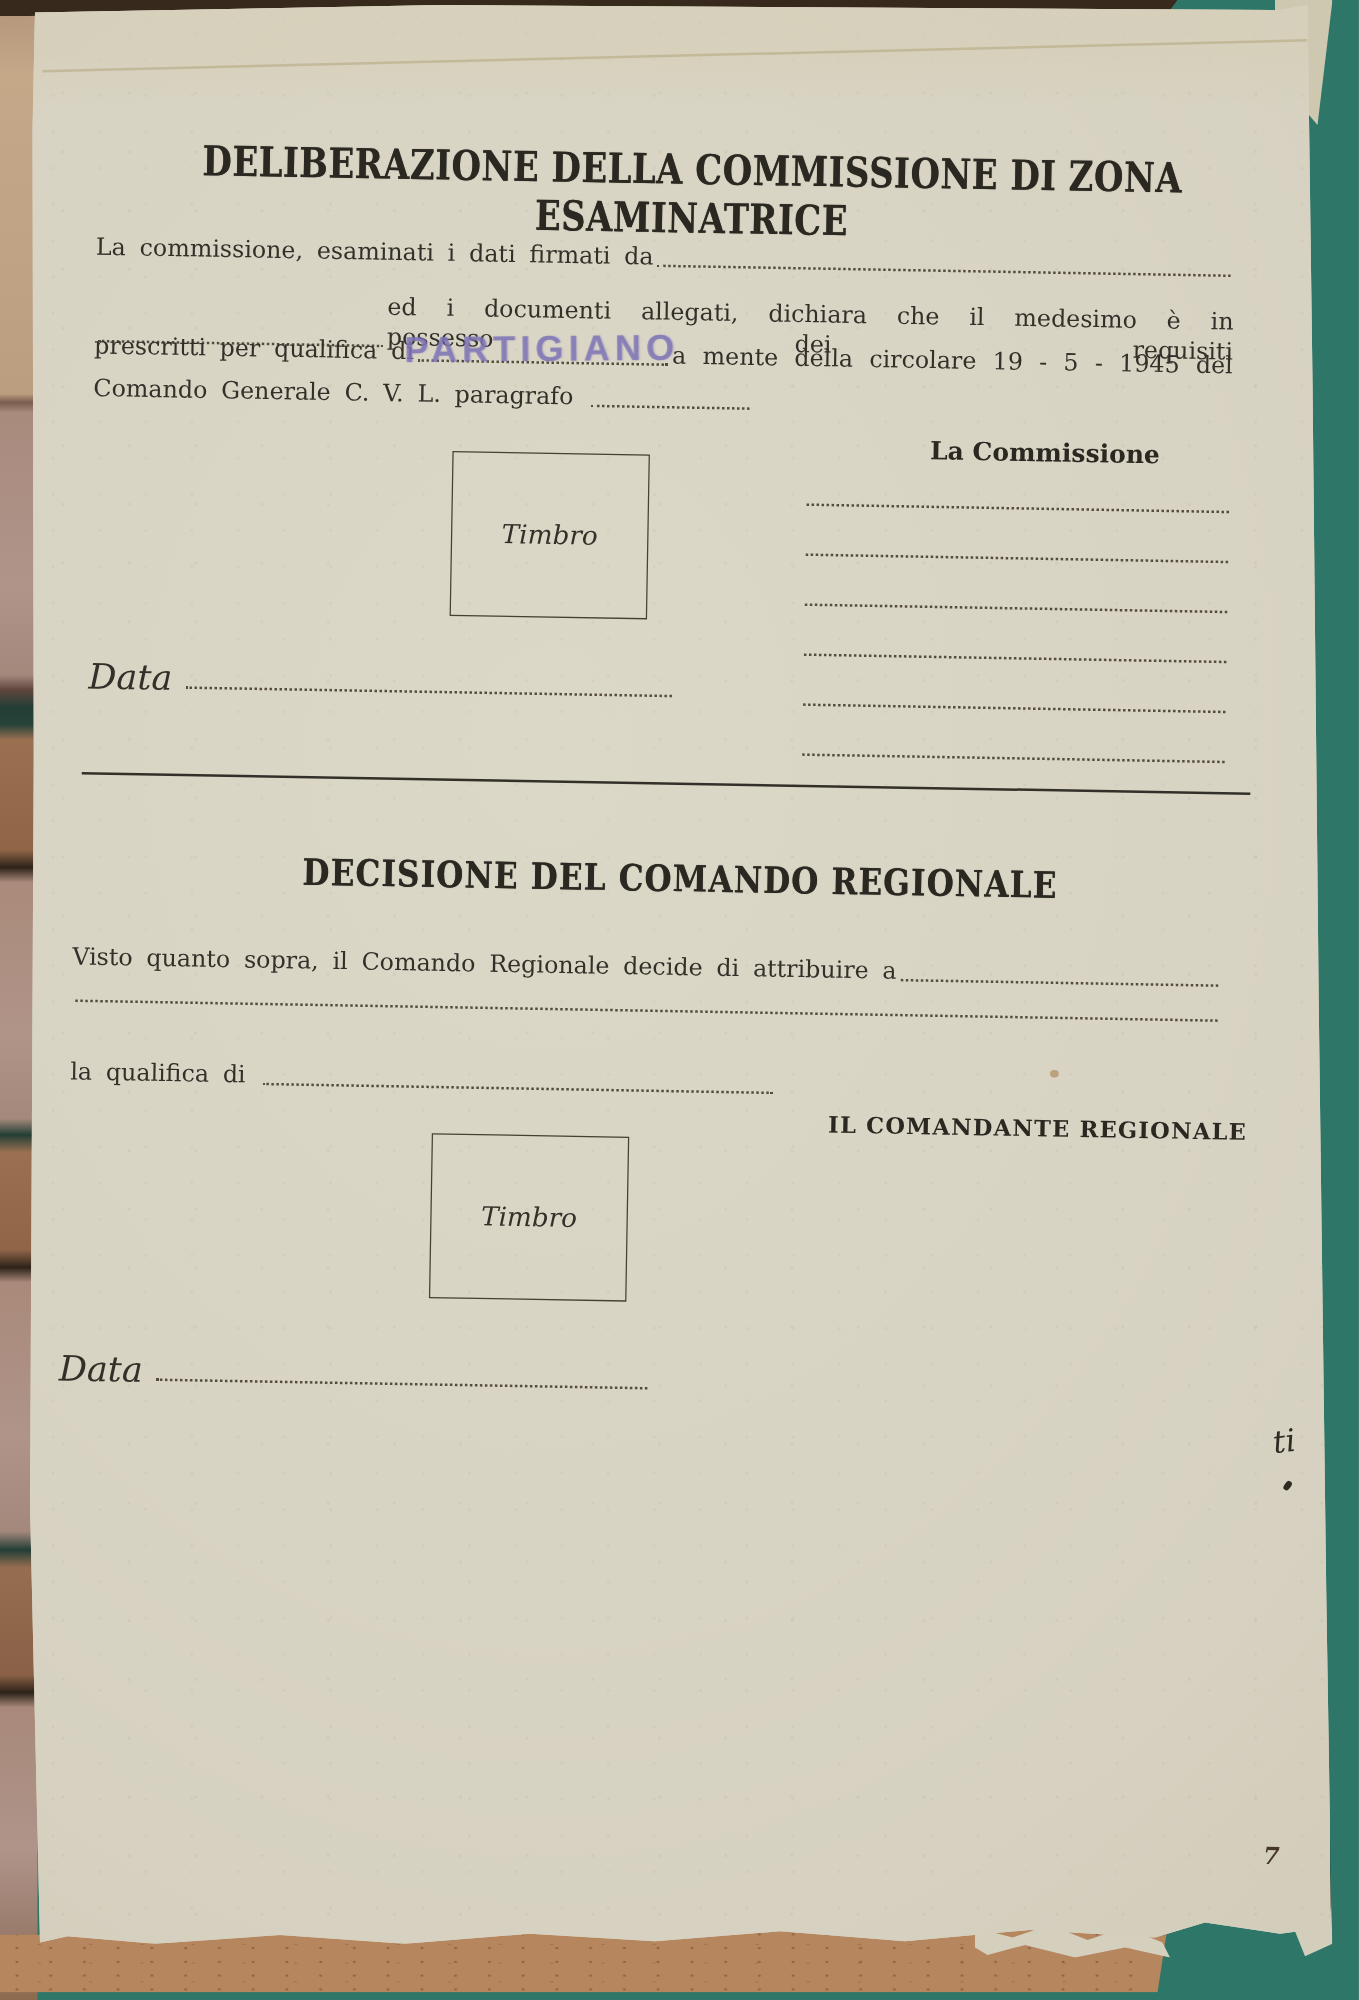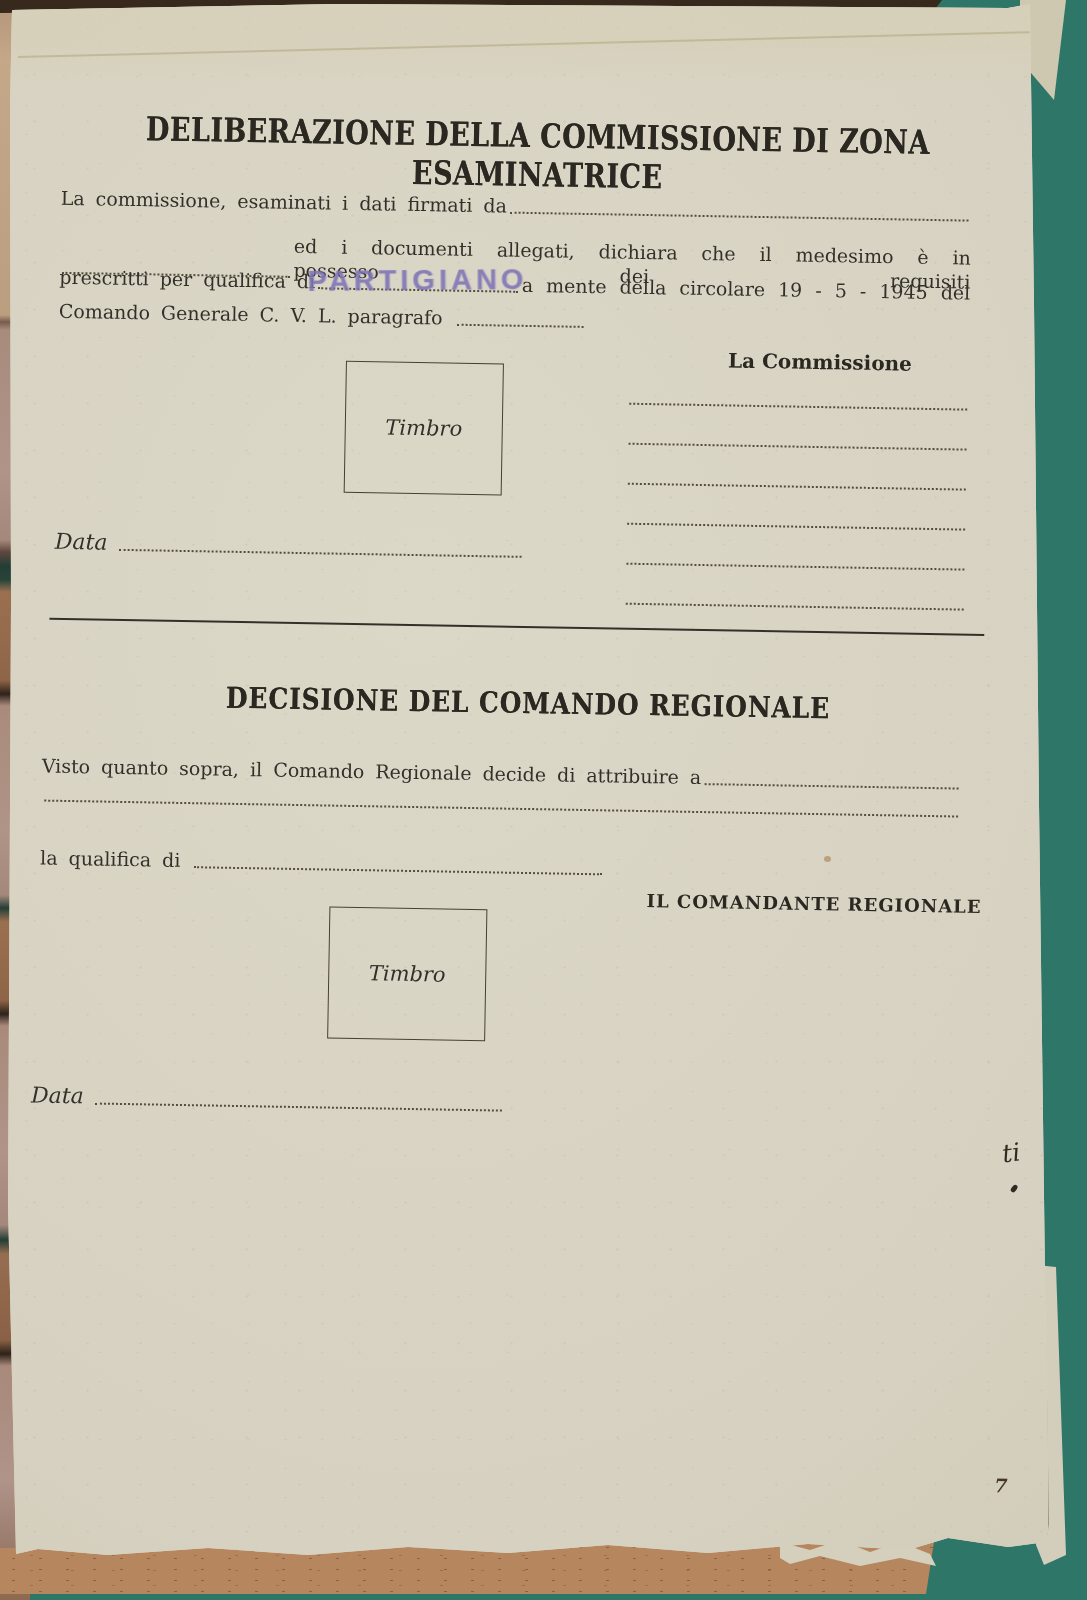--- a/index.html
+++ b/index.html
@@ -36,21 +36,21 @@
     clip-path:polygon(0 4px,30px 12px,60px 2px,90px 14px,120px 4px,150px 16px,156px 28px,
                       120px 20px,80px 28px,40px 18px,10px 26px,0 20px);}
 
   
   .sheet-top-right{position:absolute;left:1020px;top:0;width:46px;height:100px;background:#cfc8b1;
     clip-path:polygon(0 0,46px 0,34px 100px,0 60px);}
   .sheet-bottom-right{position:absolute;left:1036px;top:1265px;width:30px;height:300px;background:#d3cdbc;
     clip-path:polygon(0 0,20px 2px,30px 290px,8px 300px,0 280px);}
 
   
-  .paper{position:absolute;left:8px;top:4px;width:1040px;height:1560px;
+  .paper{position:absolute;left:24px;top:4px;width:1040px;height:1560px;
     background-color:#d8d3c2;
     background-image:
       linear-gradient(180deg,rgba(214,206,182,.55) 0 40px,rgba(214,206,182,0) 80px),
       radial-gradient(rgba(120,100,60,.07) 1px,transparent 1.4px),
       radial-gradient(rgba(90,70,40,.06) 1px,transparent 1.6px),
       radial-gradient(120% 100% at 40% 38%,#dcd8c8 0%,#d6d1c0 62%,#cec8b4 100%);
     background-size:auto,37px 29px,53px 47px,auto;
     box-shadow:5px 4px 9px rgba(25,28,24,.38);
     clip-path:polygon(4px 6px,330px 0,1000px 4px,1022px 0,
       1026px 300px,1031px 800px,1037px 1270px,1041px 1520px,1038px 1538px,
@@ -74,21 +74,21 @@
   .h-title{width:100%;text-align:center;font-weight:bold;color:#2b2822;
     text-shadow:0 0 .6px rgba(43,40,34,.8);}
   .t1{font-size:33px;transform:scaleX(.82);transform-origin:center;letter-spacing:.5px;}
   .t2{font-size:29px;transform:scaleX(.86);transform-origin:center;letter-spacing:1px;}
   .small-caps-head{font-weight:bold;font-size:20px;color:#2b2822;}
   .cmd-head{font-weight:bold;font-size:18px;letter-spacing:1px;color:#2b2822;}
   .sig-line{position:absolute;width:338px;border-bottom:2px dotted #554c3e;height:0;}
   .timbro-box{position:absolute;width:156px;height:130px;border:1.6px solid #454034;
     display:flex;align-items:center;justify-content:center;background:transparent;}
   .timbro-label{font-style:italic;font-size:21px;color:#33302a;}
-  .data-label{font-style:italic;font-size:22px;margin-right:8px;}
+  .data-label{font-style:italic;font-size:28px;margin-right:8px;}
   .divider{position:absolute;height:0;border-top:2.6px solid #33302a;}
   .stamp{position:absolute;left:292px;top:262px;transform:rotate(-1.5deg);
     font-family:"Liberation Sans","DejaVu Sans",sans-serif;font-weight:bold;
     font-size:29px;letter-spacing:4px;color:rgba(126,116,182,.82);
     text-shadow:1px 0 1px rgba(126,116,182,.35);filter:blur(.3px);}
   .mark-ti{position:absolute;left:1002px;top:1126px;font-style:italic;font-size:25px;
     color:#2f2a22;transform:rotate(-8deg);}
   .mark-dot{position:absolute;left:1012px;top:1172px;width:5px;height:8px;border-radius:40%;
     background:#2f2a22;transform:rotate(35deg);}
   .mark-seven{position:absolute;left:1000px;top:1462px;font-size:19px;font-weight:bold;

